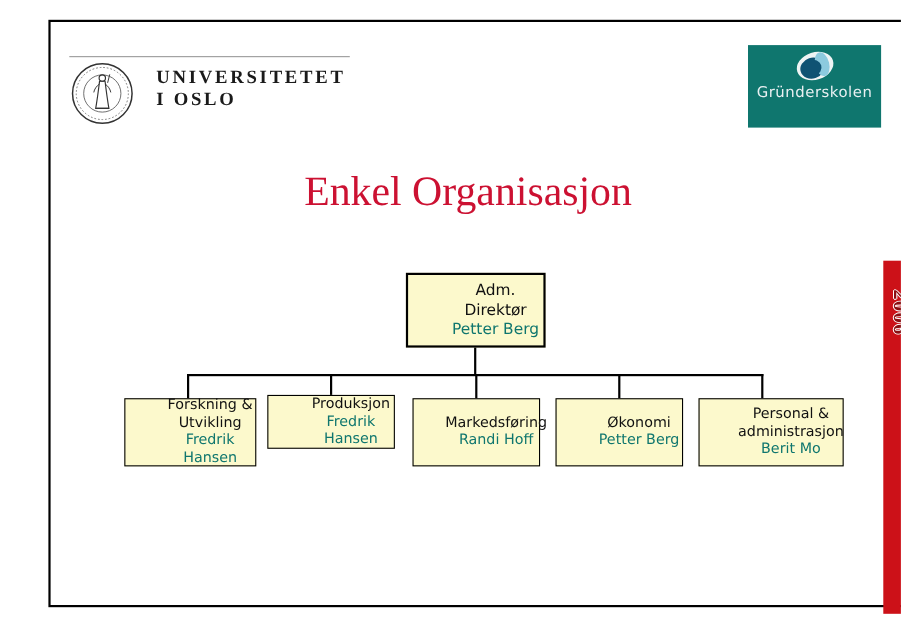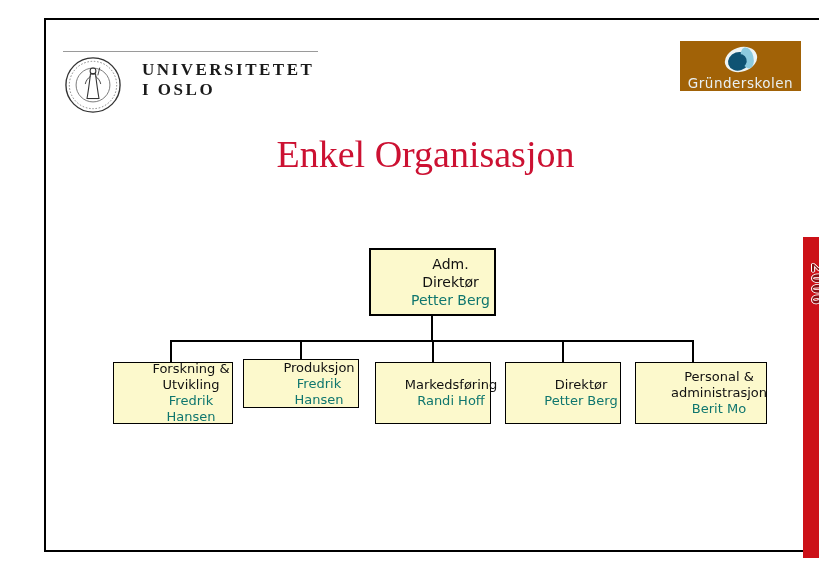--- a/index.html
+++ b/index.html
@@ -16,31 +16,31 @@
   .uni-logo{position:absolute;left:30px;top:44px;width:280px;height:80px;}
   .uni-topline{position:absolute;left:5px;top:7px;width:255px;height:1px;background:#9a9a9a;}
   .uni-seal{position:absolute;left:6px;top:12px;width:58px;height:58px;}
   .uni-text{
     position:absolute;left:84px;top:16px;
     font-family:"Liberation Serif","DejaVu Serif",serif;font-weight:bold;
     font-size:17px;line-height:20px;letter-spacing:2.5px;color:#1a1a1a;white-space:nowrap;
   }
   
   .gs-logo{
-    position:absolute;left:652px;top:41px;width:121px;height:50px;
-    background:#a16207;display:flex;flex-direction:column;align-items:center;justify-content:flex-start;
+    position:absolute;left:652px;top:41px;width:121px;height:75px;
+    background:#0f766e;display:flex;flex-direction:column;align-items:center;justify-content:flex-start;
   }
   .gs-mark{margin-top:2px;}
   .gs-label{
     color:#e9f0f2;font-size:13.5px;letter-spacing:0.5px;font-weight:400;
     font-family:"DejaVu Sans",sans-serif;margin-top:-1px;
   }
   
   .slide-title{
-    position:absolute;left:175px;top:132px;width:445px;text-align:center;
+    position:absolute;left:175px;top:152px;width:445px;text-align:center;
     font-family:"Liberation Serif","DejaVu Serif",serif;
     font-size:38px;color:#cc1132;white-space:nowrap;
   }
   
   .org-box{
     position:absolute;background:#fcf9cc;border:2px solid #000;box-sizing:border-box;
     display:flex;flex-direction:column;align-items:center;justify-content:center;
     text-align:center;font-size:13px;line-height:16px;color:#111;padding-left:36px;
   }
   .org-box .person{color:#0f766e;}
@@ -135,21 +135,21 @@
       <div class="role">Produksjon</div>
       <div class="person">Fredrik Hansen</div>
     </div>
 
     <div class="org-box org-c3">
       <div class="role">Markedsføring</div>
       <div class="person">Randi Hoff</div>
     </div>
 
     <div class="org-box org-c4">
-      <div class="role">Direktør</div>
+      <div class="role">Økonomi</div>
       <div class="person">Petter Berg</div>
     </div>
 
     <div class="org-box org-c5">
       <div class="role">Personal &amp; administrasjon</div>
       <div class="person">Berit Mo</div>
     </div>
   </div>
 
   <div class="year-bar">

